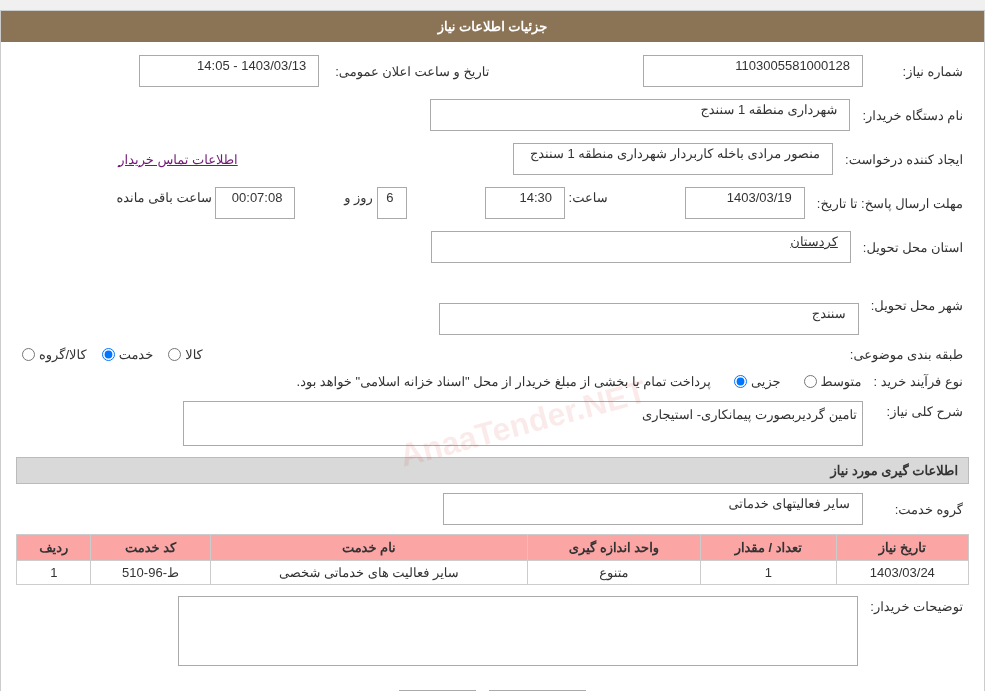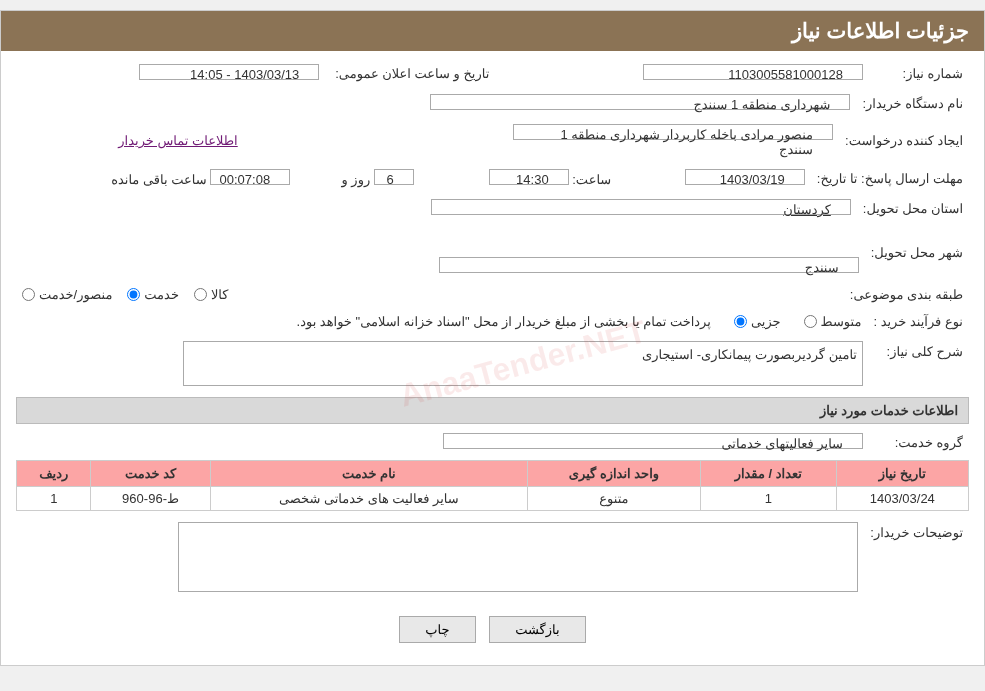--- a/index.html
+++ b/index.html
@@ -12,23 +12,23 @@
     }
     .page-container {
       max-width: 985px;
       margin: 10px auto;
       background: #fff;
       border: 1px solid #ccc;
     }
     .header-bar {
       background: #8B7355;
       color: #fff;
-      text-align: right;
+      text-align: center;
       padding: 8px 15px;
-      font-size: 21px;
+      font-size: 13px;
       font-weight: bold;
     }
     .main-content {
       padding: 10px 15px;
     }
     .section-title {
       background: #d9d9d9;
       border: 1px solid #bbb;
       padding: 5px 10px;
       font-weight: bold;
@@ -52,22 +52,22 @@
       white-space: nowrap;
       width: auto;
       padding-right: 10px;
     }
     .value-cell {
       text-align: right;
     }
     .input-box {
       border: 1px solid #aaa;
       background: #fff;
-      padding: 2px 19px;
-      height: 16px;
+      padding: 2px 12px;
+      height: 32px;
       display: inline-block;
       text-align: right;
     }
     .input-wide {
       width: 250px;
     }
     .input-narrow {
       width: 120px;
     }
     .input-small {
@@ -258,21 +258,21 @@
       </table>
 
     <table class="info-table">
       <tbody>
           <tr>
         <td class="label-cell" style="width:100px;">طبقه بندی موضوعی:</td>
         <td>
           <div class="radio-group">
             <div class="radio-item">
               <input type="radio" name="tabaqe" style="">
-              <span>منصور/خدمت</span>
+              <span>کالا/گروه</span>
             </div>
             <div class="radio-item">
               <input type="radio" name="tabaqe" checked="" style="">
               <span>خدمت</span>
             </div>
             <div class="radio-item">
               <input type="radio" name="tabaqe" style="">
               <span>کالا</span>
             </div>
           </div>
@@ -311,21 +311,21 @@
             <span>تامین گردیربصورت پیمانکاری- استیجاری</span>
             <div class="watermark" style="position:absolute; top:50%; left:50%; transform:translate(-50%,-50%) rotate(-15deg); opacity:0.08; font-size:32px; color:#cc0000; white-space:nowrap;">
               AnaaTender.NET
             </div>
           </div>
         </td>
       </tr>
     </tbody>
       </table>
 
-    <div class="section-title">اطلاعات خدمات مورد نیاز</div>
+    <div class="section-title">اطلاعات گیری مورد نیاز</div>
 
     <table class="info-table">
       <tbody>
           <tr>
         <td class="label-cell" style="width:100px;">گروه خدمت:</td>
         <td>
           <span class="input-box" style="width:420px;">سایر فعالیتهای خدماتی</span>
         </td>
       </tr>
     </tbody>
@@ -341,21 +341,21 @@
           <th>کد خدمت</th>
           <th>ردیف</th>
         </tr>
       </thead>
       <tbody id="services-tbody">
       <tr>
     <td>1403/03/24</td>
     <td>1</td>
     <td>متنوع</td>
     <td>سایر فعالیت های خدماتی شخصی</td>
-    <td>ط-96-960</td>
+    <td>ط-96-510</td>
     <td>1</td>
   </tr>
         </tbody>
     </table>
 
     <table class="info-table" style="margin-top:8px;">
       <tbody>
           <tr>
         <td class="label-cell" style="width:100px; vertical-align:top; padding-top:6px;">توضیحات خریدار:</td>
         <td>

